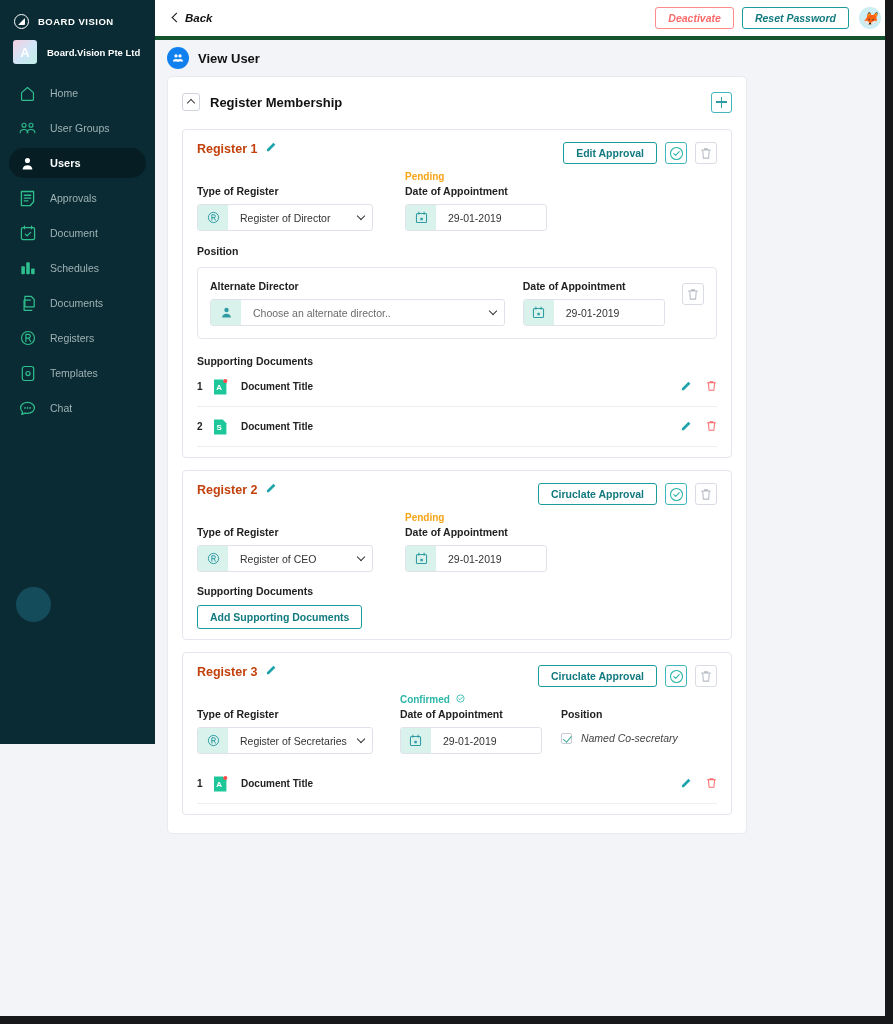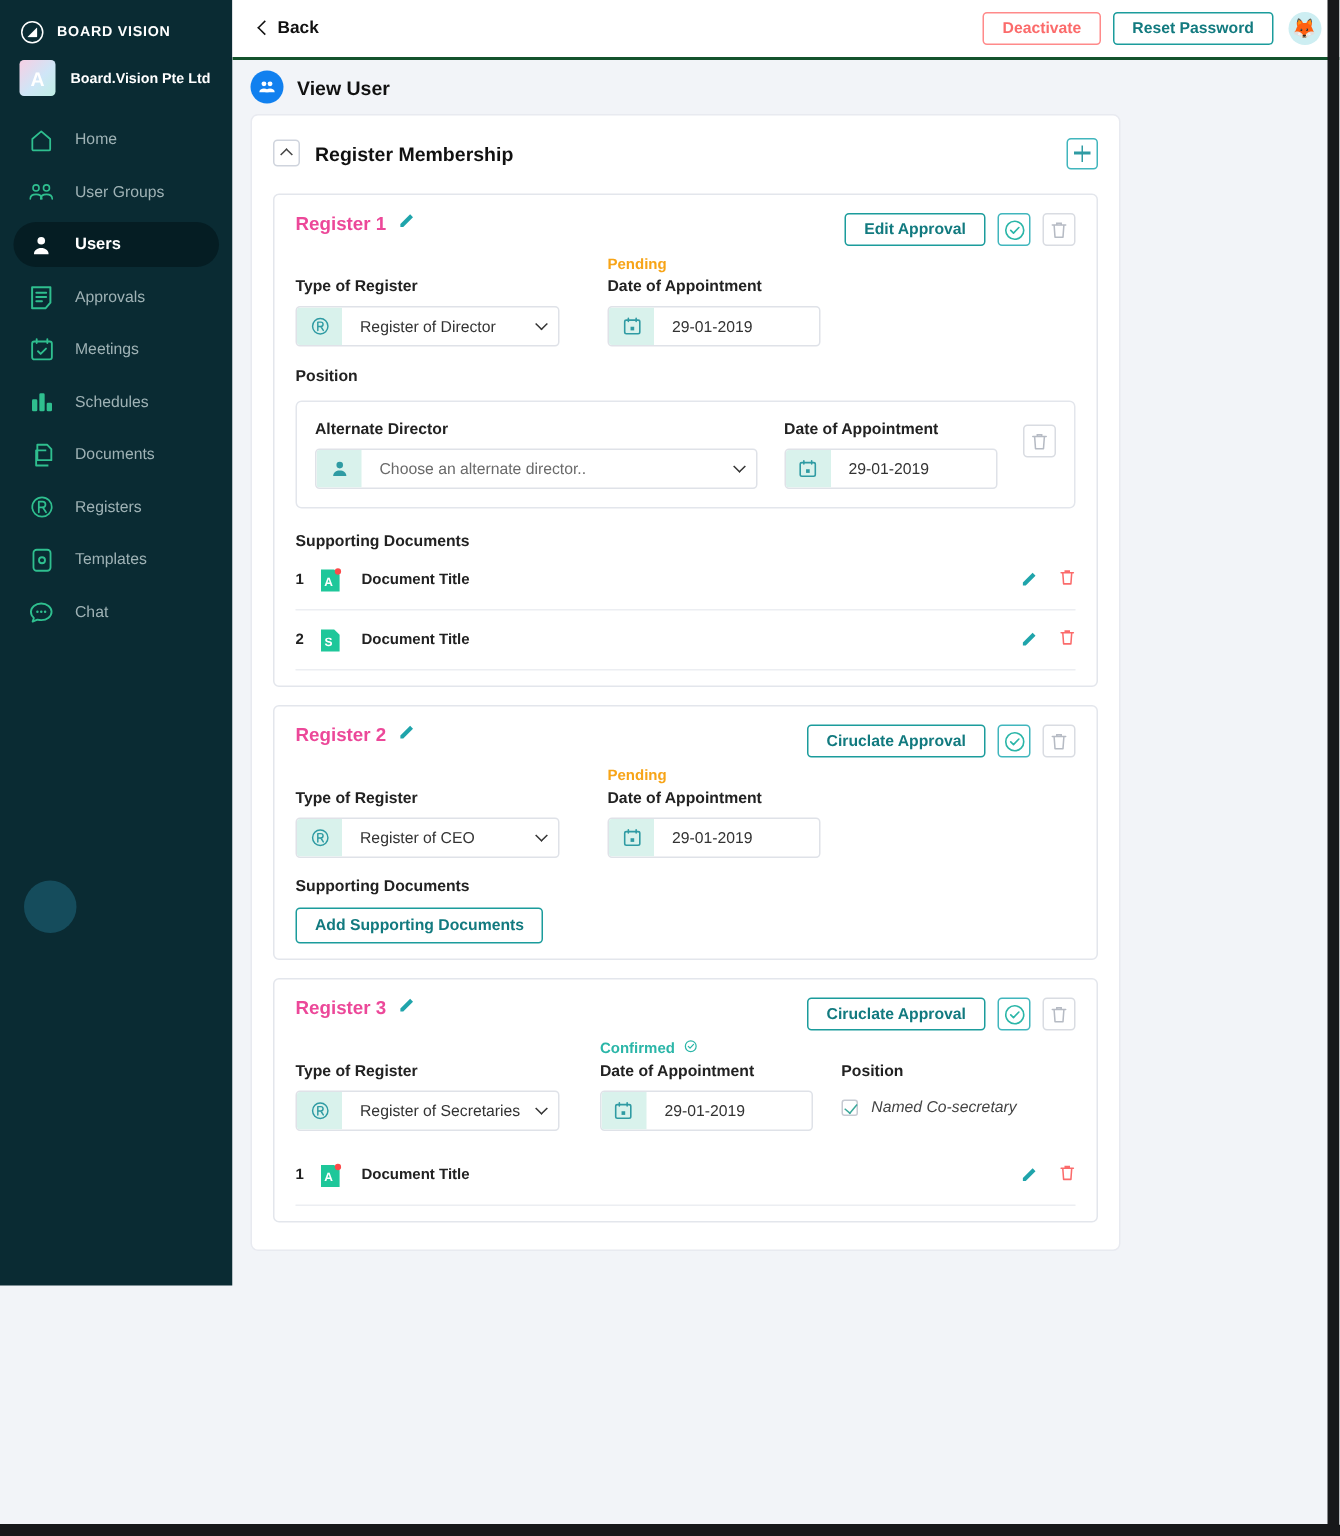--- a/index.html
+++ b/index.html
@@ -6,21 +6,21 @@
   html, body {
     width: 893px; height: 1024px;
     font-family: "Liberation Sans", sans-serif;
     background: #f2f4f8;
     overflow: hidden;
   }
   .app { position: relative; width: 893px; height: 1024px; display: flex; }
 
   
   .sidebar {
-    width: 155px; height: 857px;
+    width: 155px; height: 744px;
     background: #0a2b33;
     flex: 0 0 155px;
     position: relative;
     padding-top: 6px;
   }
   .brand {
     display: flex; align-items: center; gap: 9px;
     padding: 9px 0 9px 14px; height: 30px;
   }
   .brand-logo {
@@ -69,21 +69,22 @@
     background: #154c5c;
   }
 
   
   .main { flex: 1 1 auto; height: 1024px; position: relative; background: #f2f4f8; }
 
   .topbar {
     height: 40px; background: #ffffff;
     display: flex; align-items: center;
     padding: 0 12px 0 16px;
-    border-bottom: 2px solid #14532d;
+    border-bottom: 4px solid #14532d;
+    font-style: italic;
   }
   .back-btn {
     display: flex; align-items: center; gap: 7px; cursor: pointer;
   }
   .chev-left {
     width: 0; height: 0; position: relative; display: inline-block;
     width: 7px; height: 11px;
   }
   .chev-left:before {
     content: ""; position: absolute; left: 2px; top: 1px;
@@ -153,21 +154,21 @@
   .plus-btn:before { left: 4px; top: 8.7px; width: 11px; height: 1.6px; }
   .plus-btn:after  { top: 4px; left: 8.7px; height: 11px; width: 1.6px; }
 
   
   .register {
     border: 1px solid #e3e6ec; border-radius: 4px;
     margin-top: 12px; padding: 12px 14px 10px 14px;
     position: relative;
   }
   .reg-top { display: flex; align-items: flex-start; }
-  .reg-name { font-size: 12.5px; font-weight: bold; color: #ec4899; }
+  .reg-name { font-size: 12.5px; font-weight: bold; color: #c2410c; }
   .pencil {
     margin-left: 9px; font-size: 11px; color: #1fa4ab; cursor: pointer;
     display: inline-block; transform: translateY(-1px);
   }
   .reg-top-spacer { flex: 1 1 auto; }
   .btn-approval {
     height: 22px; padding: 0 12px; border-radius: 3px;
     border: 1px solid #1b9c9c; color: #127a7f; background: #fff;
     font-size: 10.5px; font-weight: bold; cursor: pointer;
     display: flex; align-items: center; justify-content: center;
@@ -332,21 +333,21 @@
       </div>
 
       <div class="nav-item">
         <span class="nav-ico">
           <svg width="16" height="16" viewBox="0 0 18 18" fill="none" stroke="#2fbf8f" stroke-width="1.4">
             <rect x="1.6" y="3" width="14.8" height="13.4" rx="1.6"></rect>
             <path d="M5 1.2v3M13 1.2v3" stroke-linecap="round"></path>
             <path d="M6 10.3l2 2 4-4" stroke-linecap="round" stroke-linejoin="round"></path>
           </svg>
         </span>
-        <span class="nav-label">Meetings</span>
+        <span class="nav-label">Document</span>
       </div>
 
       <div class="nav-item">
         <span class="nav-ico">
           <svg width="16" height="16" viewBox="0 0 18 18" fill="#2fbf8f">
             <rect x="1.5" y="7" width="4" height="9" rx="1"></rect>
             <rect x="7" y="2.5" width="4" height="13.5" rx="1"></rect>
             <rect x="12.5" y="9.5" width="4" height="6.5" rx="1"></rect>
           </svg>
         </span>

